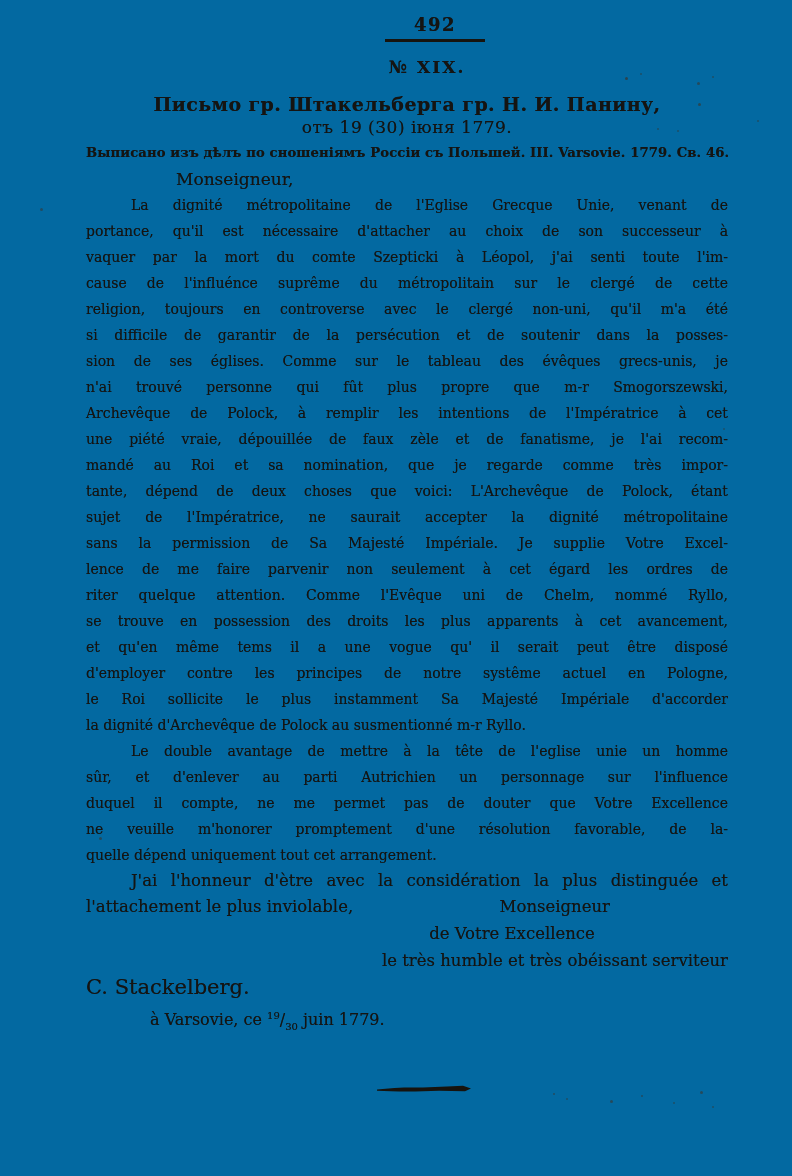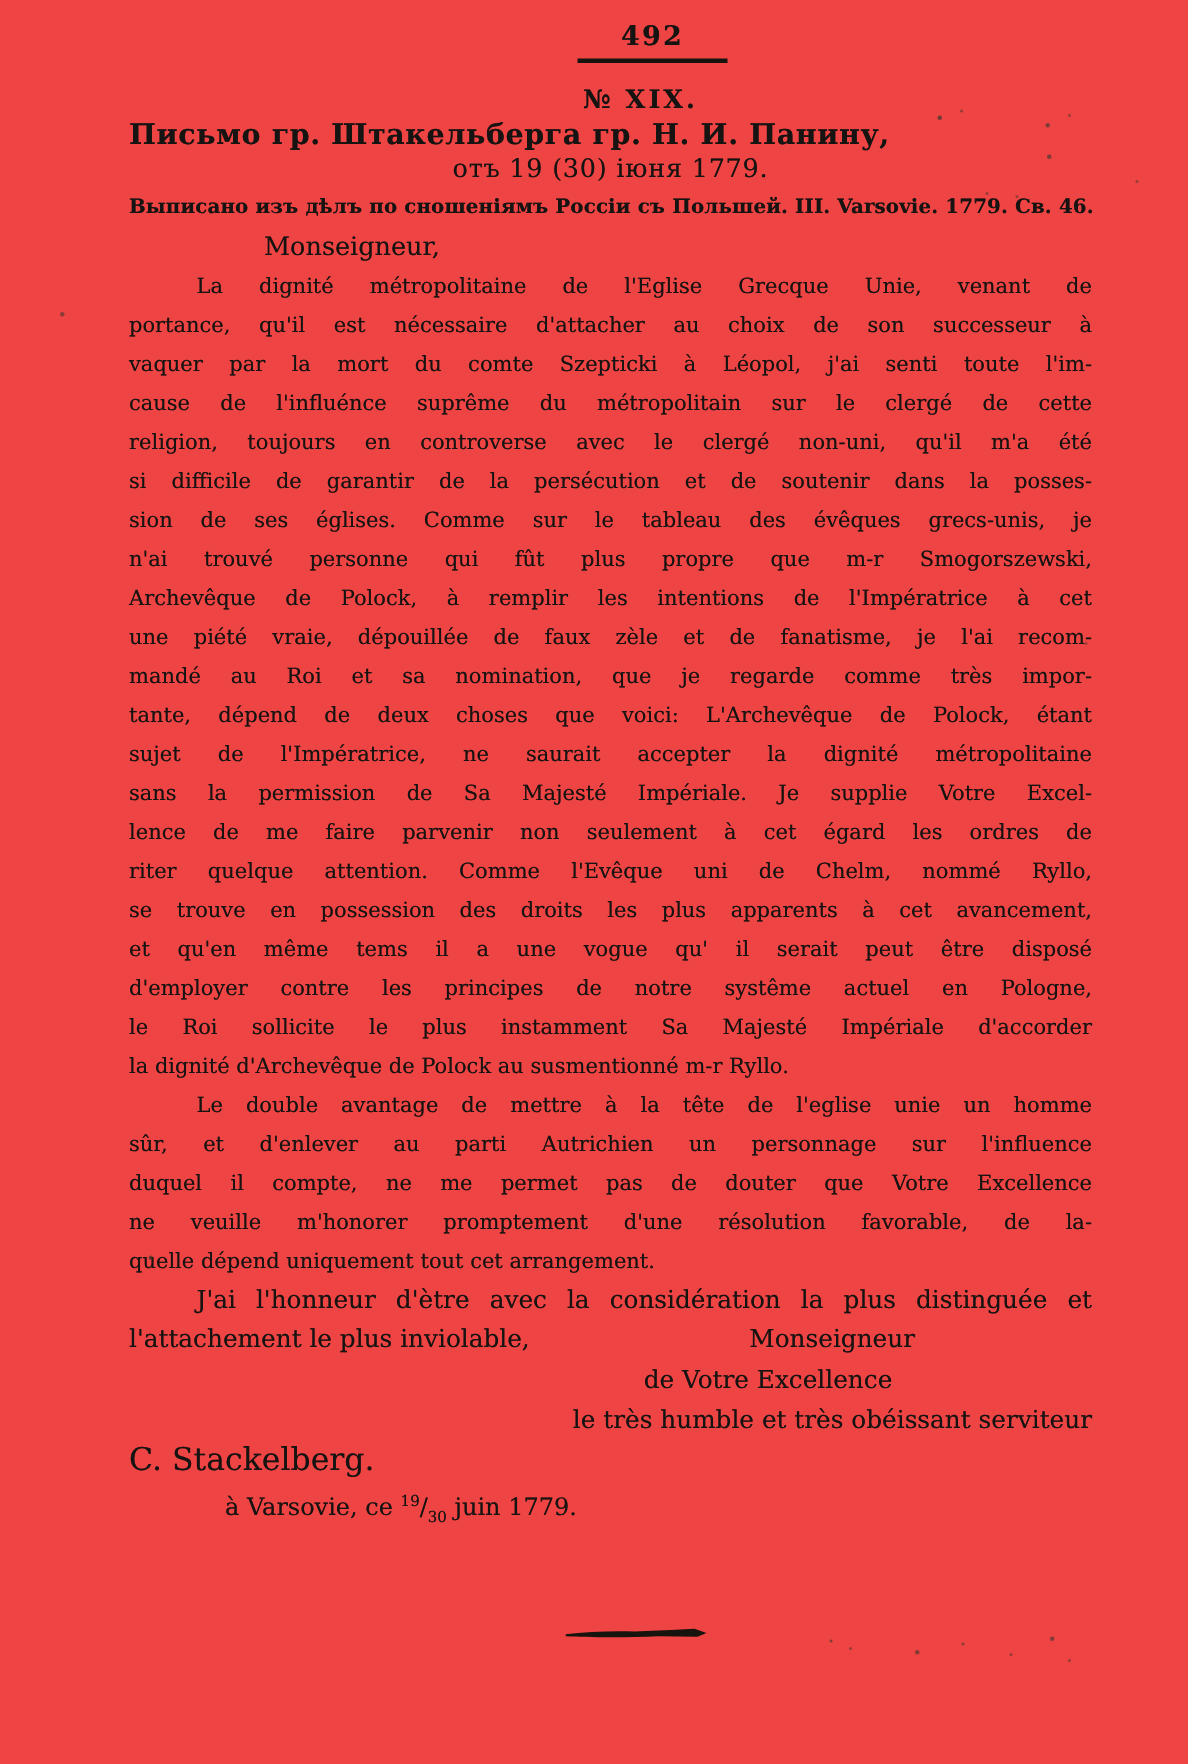--- a/index.html
+++ b/index.html
@@ -1,33 +1,33 @@
 <!DOCTYPE html>
 <html><head>
 <meta charset="utf-8">
 <style>
   html,body { margin:0; padding:0; }
   body { width:792px; height:1176px; background:#ffffff; }
   .sheet {
     position:relative; width:792px; height:1176px; overflow:hidden;
-    background:#ef4444;
+    background:#0369a1;
     color:#151412;
     font-family:"DejaVu Serif","Liberation Serif",serif;
     text-shadow:0 0 .35px rgba(20,15,10,.6);
   }
   .content { position:absolute; left:86px; top:0; width:642px; }
 
   .pagenum-row { margin-top:14px; text-align:center; transform:translateX(28px); }
   .pagenum {
     display:inline-block; font-size:18px; font-weight:700; letter-spacing:1.5px;
     padding:0 29px 4px; border-bottom:3px solid #17140f;
   }
   .docnum { margin-top:15px; text-align:center; transform:translateX(20px);
     font-weight:700; font-size:17px; letter-spacing:2px; }
-  .title { margin-top:2px; text-align:left; font-weight:700; font-size:19px; letter-spacing:.4px; }
+  .title { margin-top:16px; text-align:center; font-weight:700; font-size:19px; letter-spacing:.4px; }
   .hdate { margin-top:2px; text-align:center; font-size:17px; letter-spacing:.5px; }
   .source { margin-top:8px; font-size:13.2px; font-weight:700; letter-spacing:.1px;
     text-align:justify; text-align-last:justify; white-space:nowrap; }
   .salutation { margin-top:6px; padding-left:90px; font-size:17px; line-height:26px; }
 
   .para .tline { font-size:14px; line-height:26px; text-align:justify; text-align-last:justify; }
   .para .tline:first-child { text-indent:45px; }
   .para .tline:last-child { text-align-last:left; }
   .p3-l1 { font-size:16.5px; line-height:26px; text-align:justify; text-align-last:justify; text-indent:45px; }
   .line-flex { display:flex; justify-content:space-between; font-size:16.5px; line-height:26px; }

